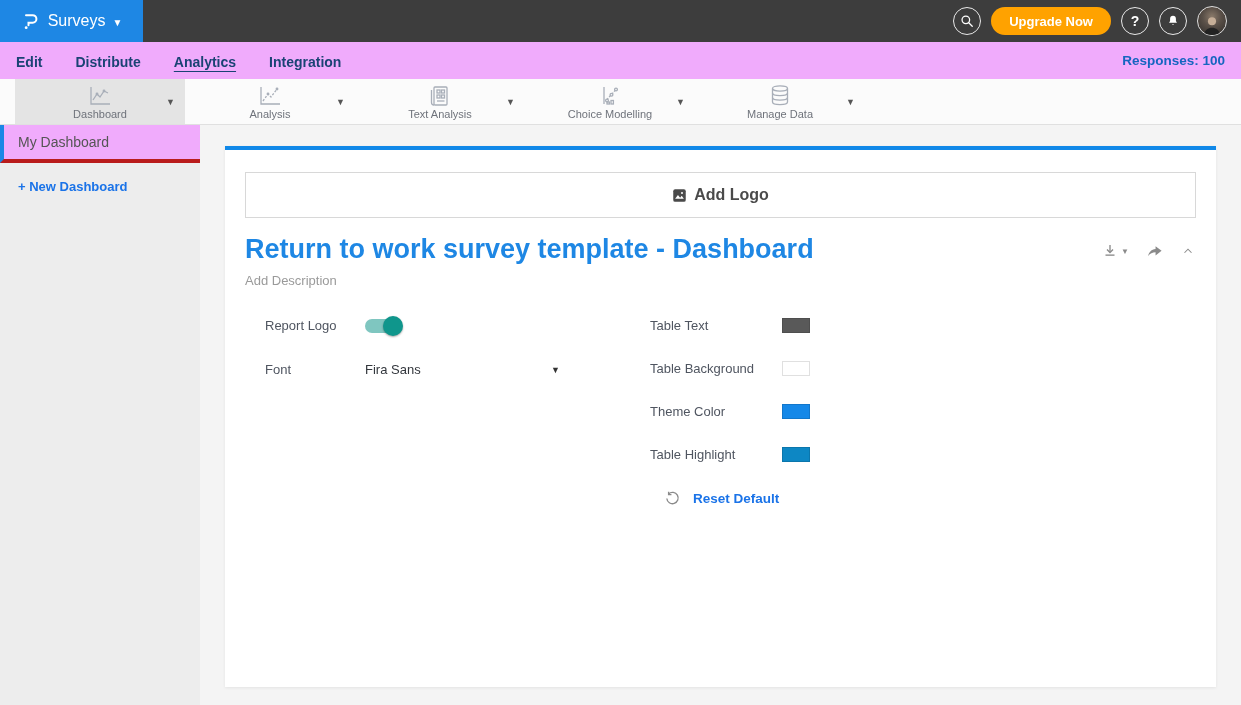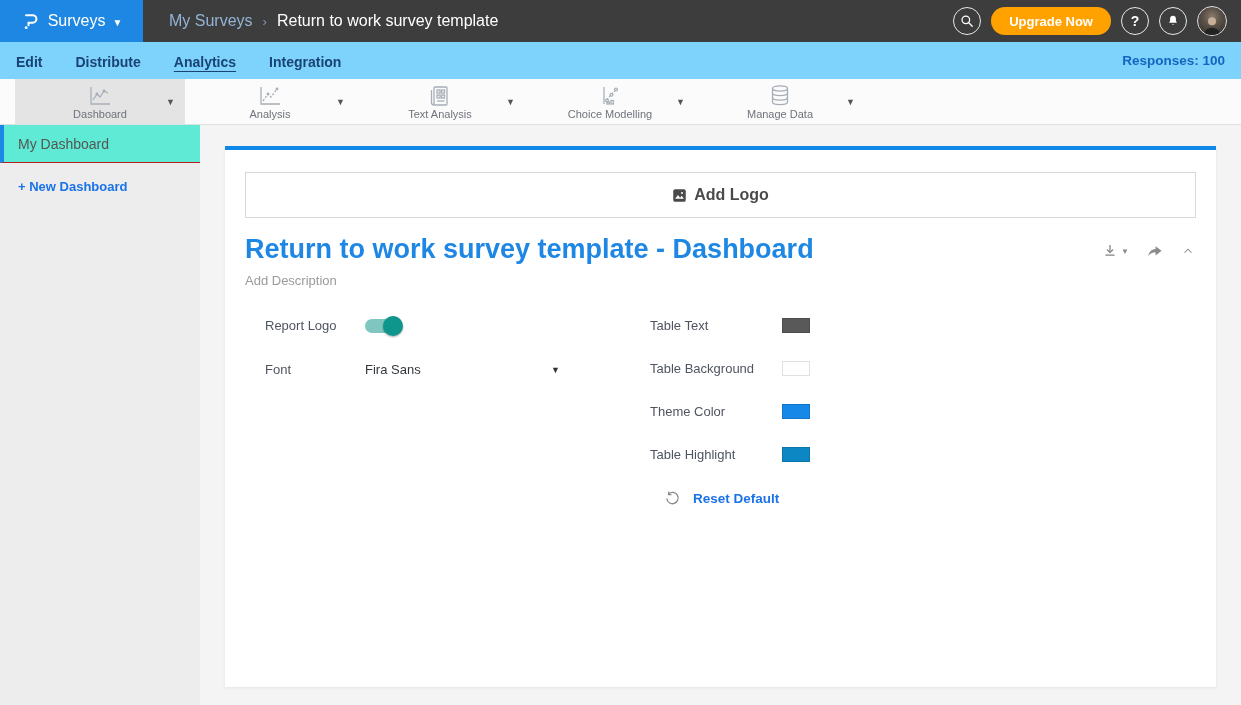--- a/index.html
+++ b/index.html
@@ -14,38 +14,38 @@
   .crumbs { display:flex; align-items:center; gap:10px; margin-left:26px; font-size:16px; }
   .crumb-parent { color:#92b4d6; cursor:pointer; }
   .crumb-sep { color:#7f97ac; font-size:13px; }
   .crumb-current { color:#ffffff; }
   .topbar-right { margin-left:auto; display:flex; align-items:center; gap:10px; padding-right:14px; }
   .circle-btn { width:28px; height:28px; border:1.5px solid #e9e9e9; border-radius:50%; display:flex; align-items:center; justify-content:center; color:#fff; cursor:pointer; font-size:14px; font-weight:bold; }
   .upgrade-btn { background:#ffa200; color:#fff; font-size:13px; font-weight:bold; border:none; height:28px; padding:0 18px; border-radius:15px; cursor:pointer; }
   .avatar { width:30px; height:30px; border-radius:50%; border:1.5px solid #ddd; background:radial-gradient(circle at 50% 35%, #8a7a6a 0%, #5a5048 40%, #2d2b29 100%); overflow:hidden; display:flex; align-items:flex-end; justify-content:center; cursor:pointer; }
 
   
-  .surveynav { height:37px; background:#7dd3fc; display:flex; align-items:center; padding:0 16px; }
+  .surveynav { height:37px; background:#f0abfc; display:flex; align-items:center; padding:0 16px; }
   .surveynav .nav-item { font-size:14px; font-weight:bold; color:#1a4374; margin-right:33px; cursor:pointer; padding:9px 0 7px; }
   .surveynav .nav-item.active { text-decoration:underline; text-underline-offset:4px; }
   .responses { margin-left:auto; color:#1565c0; font-size:13.5px; font-weight:bold; }
 
   
   .toolbar { height:46px; background:#fbfbfb; border-bottom:1px solid #e0e0e0; display:flex; padding-left:15px; }
   .tool-item { width:170px; height:100%; position:relative; display:flex; flex-direction:column; align-items:center; justify-content:center; cursor:pointer; }
   .tool-item.selected { background:#e4e4e4; }
   .tool-item .tool-icon { height:24px; display:flex; align-items:flex-end; }
   .tool-item .tool-label { font-size:11px; color:#6f737b; margin-top:1px; }
   .tool-item .tool-caret { position:absolute; right:10px; top:50%; transform:translateY(-50%); color:#555; font-size:9px; }
   .tool-icon svg { stroke:#a8aeb8; fill:none; stroke-width:1.3; }
 
   
   .content { display:flex; height:580px; }
   .sidebar { width:200px; background:#ededed; flex:none; }
-  .side-item { height:38px; background:#5eead4; border-left:4px solid #1b87e6; display:flex; align-items:center; padding-left:14px; font-size:14px; color:#555; cursor:pointer; border-bottom:1px solid #b91c1c; }
+  .side-item { height:38px; background:#f0abfc; border-left:4px solid #1b87e6; display:flex; align-items:center; padding-left:14px; font-size:14px; color:#555; cursor:pointer; border-bottom:4px solid #b91c1c; }
   .new-dash { padding:16px 18px; font-size:13px; font-weight:bold; color:#1a73e8; cursor:pointer; }
   .main { flex:1; background:#f4f4f4; overflow:hidden; }
   .panel { margin:21px 25px 12px 25px; background:#fff; border-top:4px solid #1088e8; min-height:541px; box-shadow:0 1px 3px rgba(0,0,0,.07); padding:0 20px 20px; }
 
   
   .addlogo-box { margin-top:22px; height:46px; border:1px solid #d8d8d8; display:flex; align-items:center; justify-content:center; gap:7px; cursor:pointer; }
   .addlogo-box .addlogo-label { font-size:16px; font-weight:bold; color:#4a4a4a; }
 
   
   .title-row { display:flex; align-items:flex-start; margin-top:16px; }
@@ -85,25 +85,20 @@
 
 <div class="topbar">
   <div class="brand">
     <svg class="logo-glyph" viewBox="0 0 24 24">
       <path d="M6 5 h8 a4.5 4.5 0 0 1 0 9 h-5 v3" stroke="#fff" stroke-width="2.4" fill="none" stroke-linecap="round"></path>
       <circle cx="6.2" cy="20" r="1.7" fill="#fff"></circle>
     </svg>
     <span class="brand-label">Surveys</span>
     <span class="caret">▼</span>
   </div>
-  <div class="crumbs">
-    <span class="crumb-parent">My Surveys</span>
-    <span class="crumb-sep">›</span>
-    <span class="crumb-current">Return to work survey template</span>
-  </div>
   <div class="topbar-right">
     <div class="circle-btn">
       <svg width="14" height="14" viewBox="0 0 24 24">
           <circle cx="10" cy="10" r="6.5" stroke="#fff" stroke-width="2.2" fill="none"></circle>
           <line x1="15" y1="15" x2="21" y2="21" stroke="#fff" stroke-width="2.2" stroke-linecap="round"></line>
         </svg>
     </div>
     <button class="upgrade-btn">Upgrade Now</button>
     <div class="circle-btn">
       <span>?</span>

